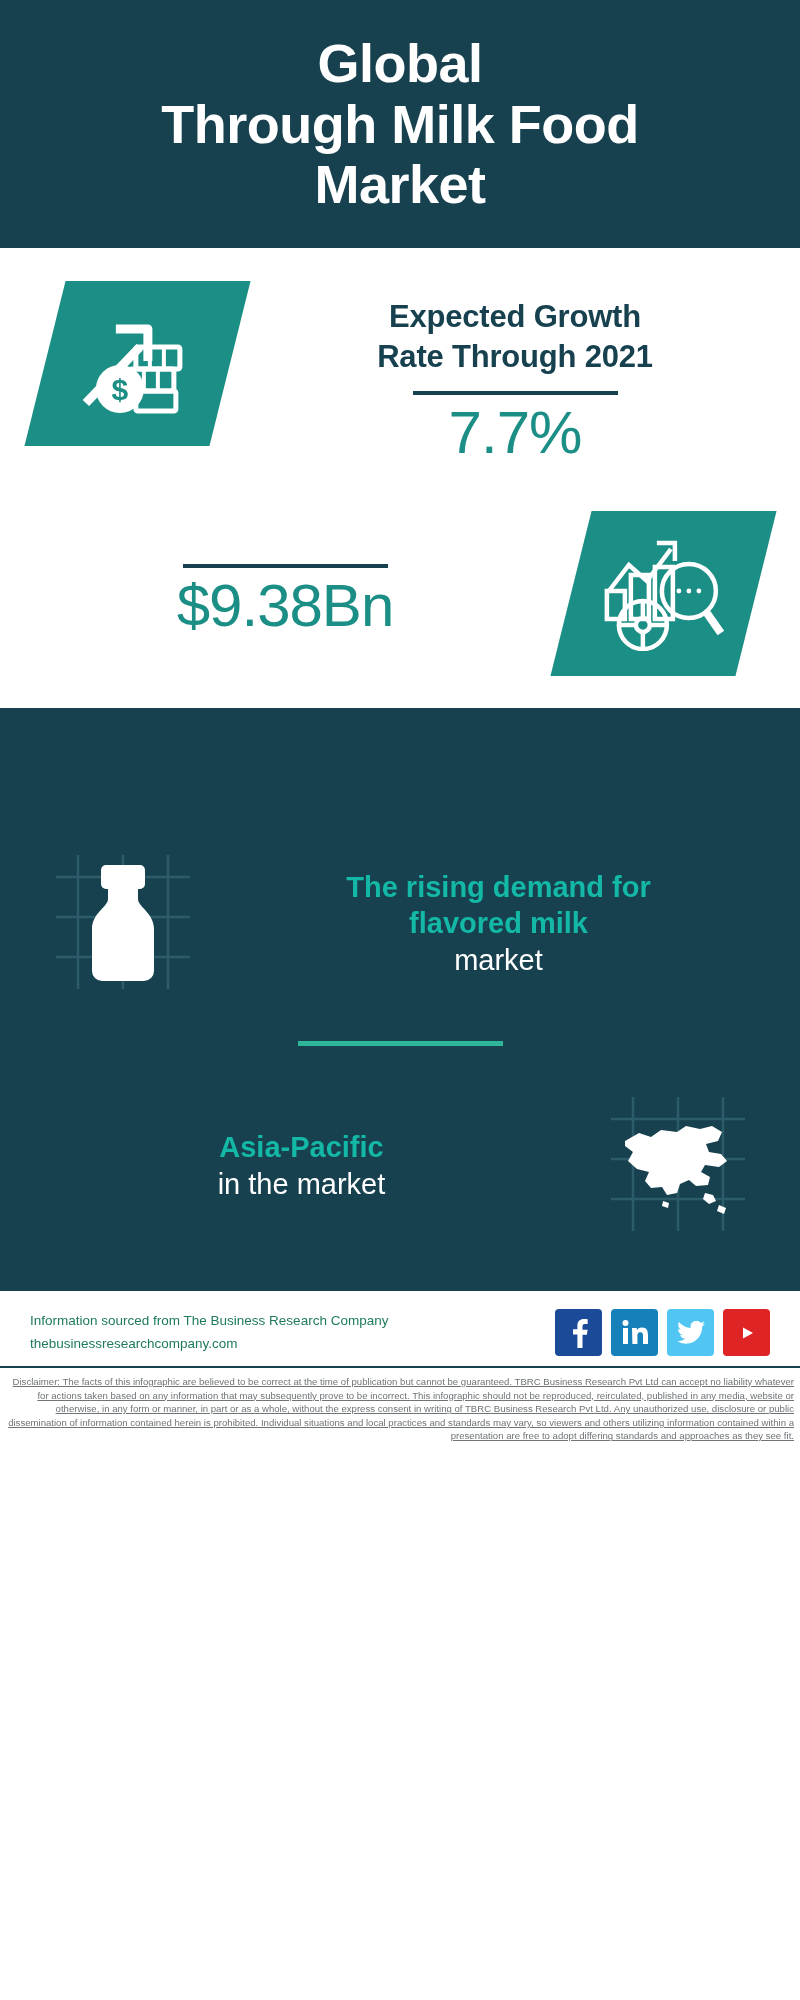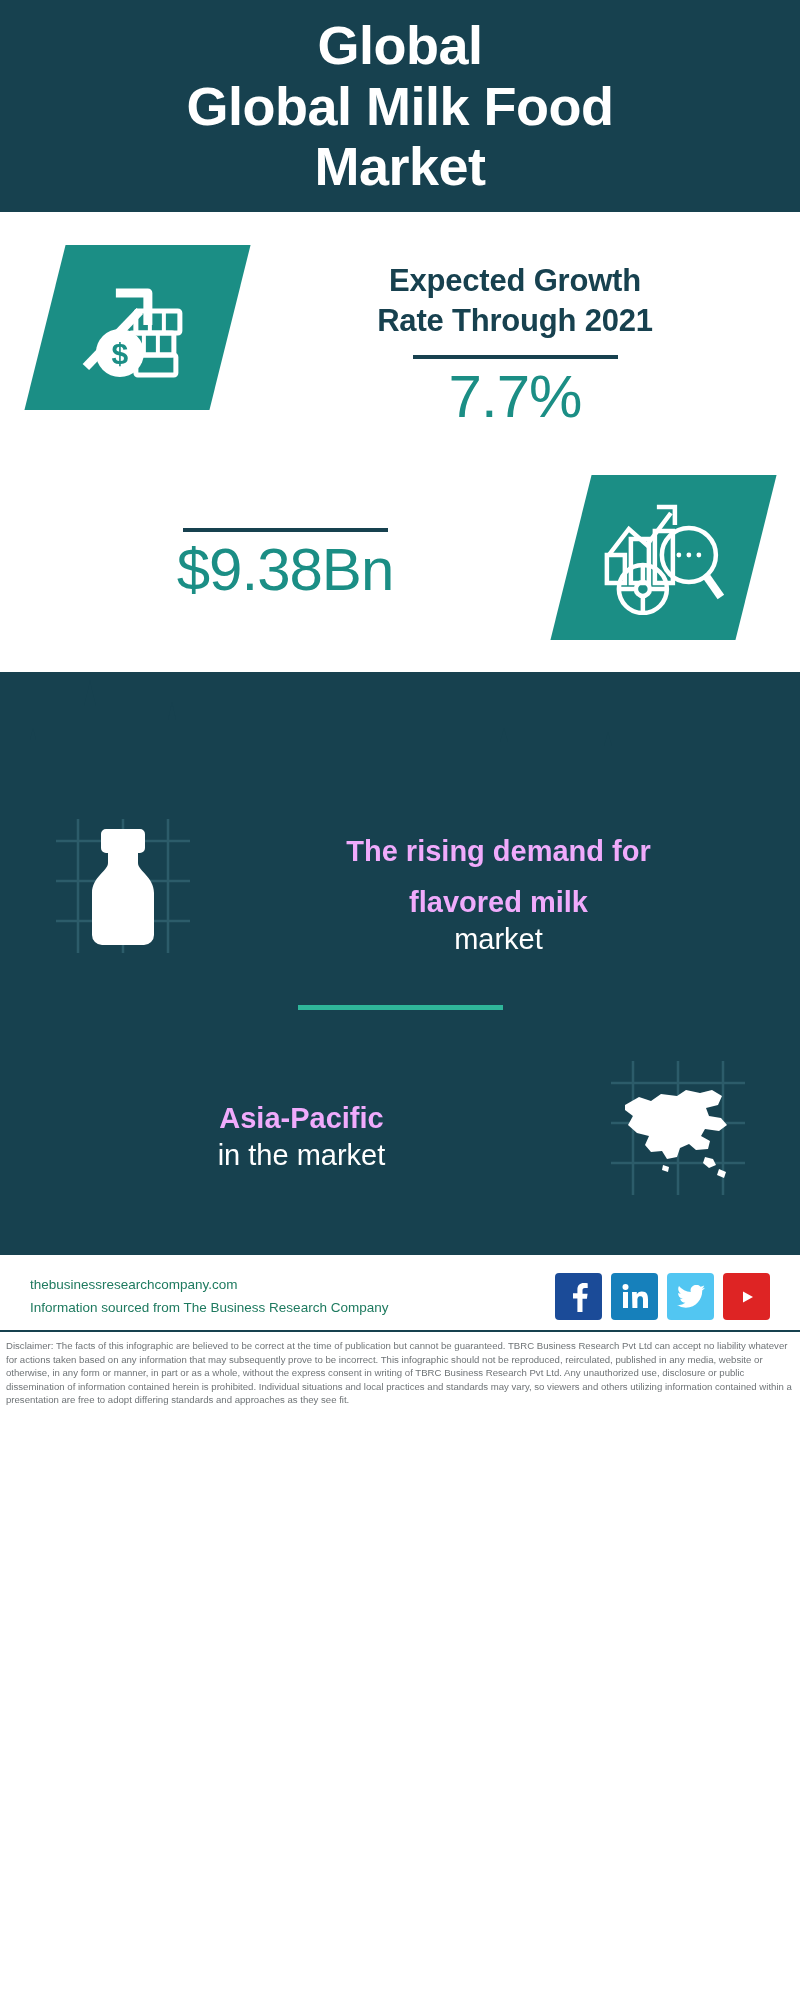--- a/index.html
+++ b/index.html
@@ -9,21 +9,21 @@
     background:#ffffff;
     width:800px; height:2000px;
     overflow:hidden;
     position:relative;
   }
   .page { width:800px; height:2000px; position:relative; background:#fff; }
 
   
   .header {
     background:#17414f;
-    height:212px;
+    height:248px;
     display:flex; align-items:center; justify-content:center;
     text-align:center;
   }
   .header h1 {
     color:#ffffff;
     font-size:54px;
     line-height:1.12;
     font-weight:bold;
     letter-spacing:-0.5px;
     padding:0 40px;
@@ -74,22 +74,22 @@
     padding:10px 30px;
     gap:12px;
   }
   .fact-icon {
     width:185px; height:175px;
     flex:0 0 185px;
     display:flex; align-items:center; justify-content:center;
   }
   .fact-text { flex:1; text-align:center; padding:0 6px; }
   .fact-hi {
-    color:#f0abfc;
-    font-size:29px; font-weight:bold; line-height:1.26;margin-top:15px;
+    color:#14b8a6;
+    font-size:29px; font-weight:bold; line-height:1.26;
   }
   .fact-sub {
     color:#ffffff;
     font-size:29px; font-weight:normal; line-height:1.26;
   }
   .mid-rule {
     width:205px; height:5px;
     background:#2fb69a;
     margin:20px auto 22px;
   }
@@ -111,32 +111,33 @@
   .s-li { background:#1680bb; }
   .s-tw { background:#52c6f2; }
   .s-yt { background:#de2424; }
   .social svg { display:block; }
 
   .disclaimer-wrap { border-top:2.5px solid #17414f; padding:7px 6px 0 6px; }
   .disclaimer {
     color:#6f7477;
     font-size:9.6px;
     line-height:1.42;
-    text-align:left;
+    text-align:right;
+    text-decoration:underline;
   }
 </style>
 </head>
 <body>
 
 <div class="page">
 
   <div class="header">
     <h1>
       <span>Global</span>
-      <span>Global Milk Food</span>
+      <span>Through Milk Food</span>
       <span>Market</span>
     </h1>
   </div>
 
   <div class="stat-row left-icon">
     <div class="para-wrap">
       <div class="para">
         <span class="glyph">
           <svg width="120" height="110" viewBox="0 0 120 110" fill="none">
 
@@ -258,22 +259,22 @@
             </svg>
           </span>
         </div>
       </div>
 
     </div>
   </div>
 
   <div class="footer">
     <div class="source">
+      <div>Information sourced from The Business Research Company</div>
       <div>thebusinessresearchcompany.com</div>
-      <div>Information sourced from The Business Research Company</div>
     </div>
     <div class="socials">
       <a class="social s-fb">
         <svg width="26" height="30" viewBox="0 0 26 30">
             <path fill="#fff" d="M16.5 30V16.8h4.4l.7-5.1h-5.1V8.4c0-1.5.4-2.5 2.5-2.5h2.7V1.3C21.2 1.2 19.6 1 17.8 1c-3.8 0-6.4 2.3-6.4 6.6v3.7H7v5.1h4.4V30z"></path>
           </svg>
       </a>
       <a class="social s-li">
         <svg width="27" height="27" viewBox="0 0 27 27">
             <rect x="2" y="9" width="5" height="16" fill="#fff"></rect>

